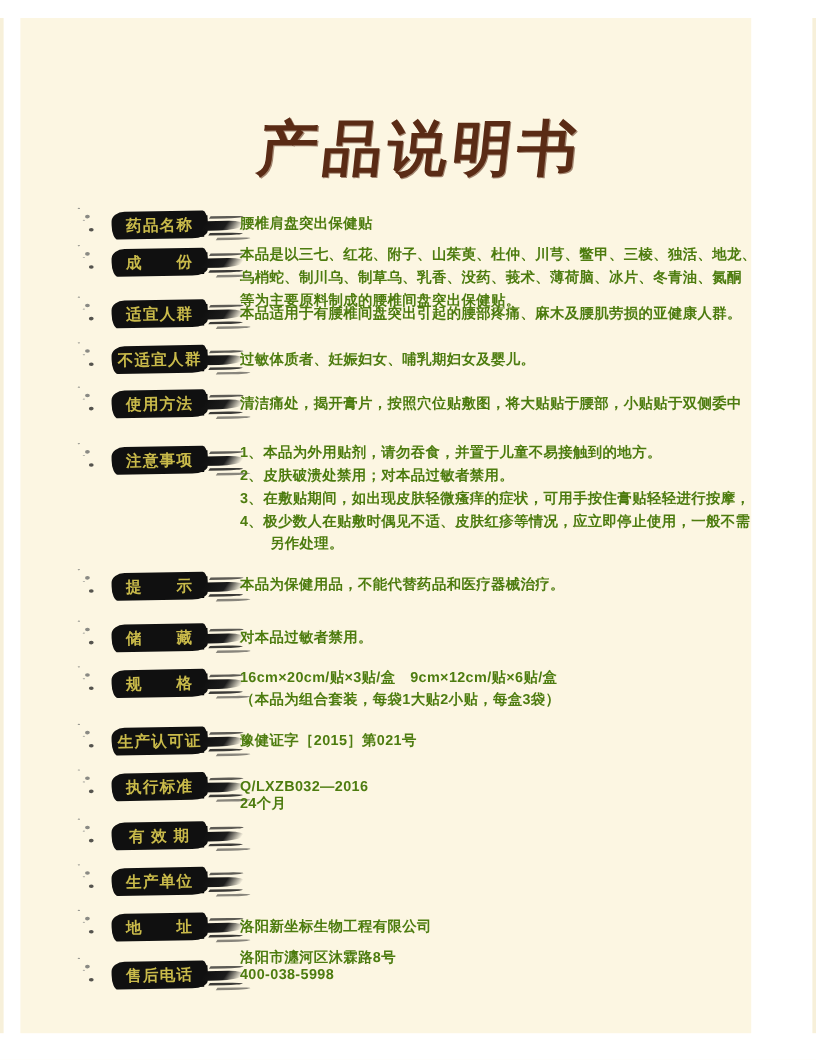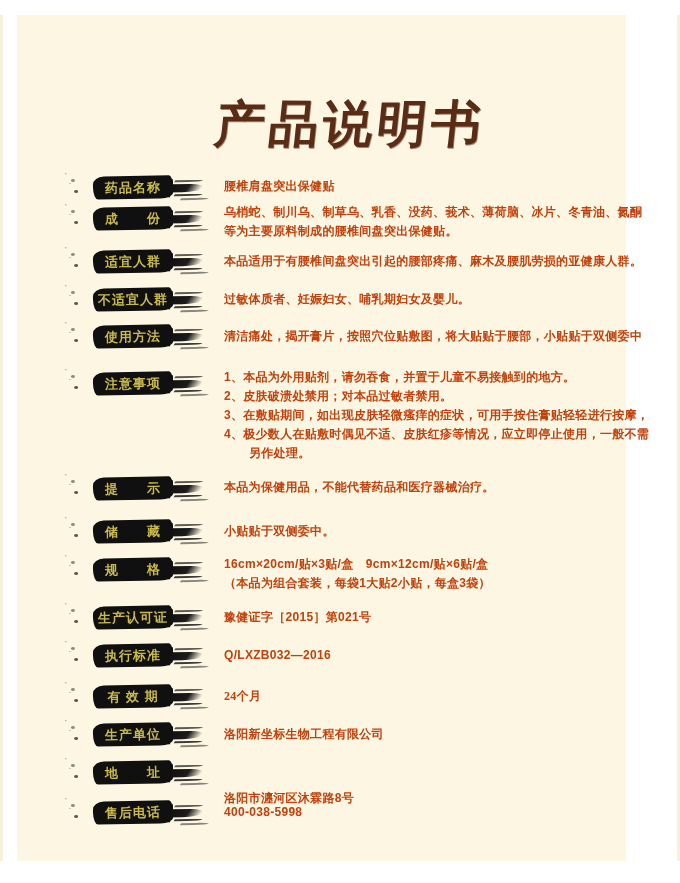--- a/index.html
+++ b/index.html
@@ -41,22 +41,22 @@
     background:#8a8a84;border-radius:50%;
     box-shadow:-7px -7px 0 -1px #9a9a92, 3px 11px 0 0 #55544e, -3px 3px 0 -1px #b0afa6;
   }
   .label-text{
     color:#c9ba4a;font-size:13px;font-weight:bold;letter-spacing:1px;
     white-space:pre;line-height:1;position:relative;z-index:2;
   }
 
   .content{position:absolute;left:200px;width:430px;}
   .line{
-    font-size:12px;line-height:19px;color:#c2410c;font-weight:bold;
-    white-space:nowrap;letter-spacing:0.3px;margin-left:24px;
+    font-size:12px;line-height:19px;color:#4d7c0f;font-weight:bold;
+    white-space:nowrap;letter-spacing:0.3px;
   }
   .line.ind{padding-left:25px;}
 </style>
 </head>
 <body>
 
 <div class="screen">
   <div class="paper"></div>
   <div class="edge-sliver left"></div>
   <div class="edge-sliver right"></div>
@@ -70,20 +70,21 @@
     </div>
     <div class="content" style="top: 177px;">
           <div class="line">腰椎肩盘突出保健贴</div>
         </div>
   </div>
       <div class="row">
     <div class="label-box" style="top: 207px;">
       <span class="label-text">成　　份</span>
     </div>
     <div class="content" style="top: 203px;">
+          <div class="line">本品是以三七、红花、附子、山茱萸、杜仲、川芎、鳖甲、三棱、独活、地龙、</div>
           <div class="line">乌梢蛇、制川乌、制草乌、乳香、没药、莪术、薄荷脑、冰片、冬青油、氮酮</div>
           <div class="line">等为主要原料制成的腰椎间盘突出保健贴。</div>
         </div>
   </div>
       <div class="row">
     <div class="label-box" style="top: 250px;">
       <span class="label-text">适宜人群</span>
     </div>
     <div class="content" style="top: 252px;">
           <div class="line">本品适用于有腰椎间盘突出引起的腰部疼痛、麻木及腰肌劳损的亚健康人群。</div>
@@ -123,21 +124,21 @@
     </div>
     <div class="content" style="top: 478px;">
           <div class="line">本品为保健用品，不能代替药品和医疗器械治疗。</div>
         </div>
   </div>
       <div class="row">
     <div class="label-box" style="top: 520px;">
       <span class="label-text">储　　藏</span>
     </div>
     <div class="content" style="top: 522px;">
-          <div class="line">小贴贴于双侧委中。</div>
+          <div class="line">对本品过敏者禁用。</div>
         </div>
   </div>
       <div class="row">
     <div class="label-box" style="top: 558px;">
       <span class="label-text">规　　格</span>
     </div>
     <div class="content" style="top: 555px;">
           <div class="line">16cm×20cm/贴×3贴/盒　9cm×12cm/贴×6贴/盒</div>
           <div class="line">（本品为组合套装，每袋1大贴2小贴，每盒3袋）</div>
         </div>
@@ -155,29 +156,29 @@
       <span class="label-text">执行标准</span>
     </div>
     <div class="content" style="top: 646px;">
           <div class="line">Q/LXZB032—2016</div>
         </div>
   </div>
       <div class="row">
     <div class="label-box" style="top: 685px;">
       <span class="label-text">有 效 期</span>
     </div>
-    <div class="content" style="top: 687px; font-family: Liberation Serif, serif;">
+    <div class="content" style="top: 660px;">
           <div class="line">24个月</div>
         </div>
   </div>
       <div class="row">
     <div class="label-box" style="top: 723px;">
       <span class="label-text">生产单位</span>
     </div>
-    <div class="content" style="top: 725px;">
+    <div class="content" style="top: 763px;">
           <div class="line">洛阳新坐标生物工程有限公司</div>
         </div>
   </div>
       <div class="row">
     <div class="label-box" style="top: 761px;">
       <span class="label-text">地　　址</span>
     </div>
     <div class="content" style="top: 789px;">
           <div class="line">洛阳市瀍河区沐霖路8号</div>
         </div>

